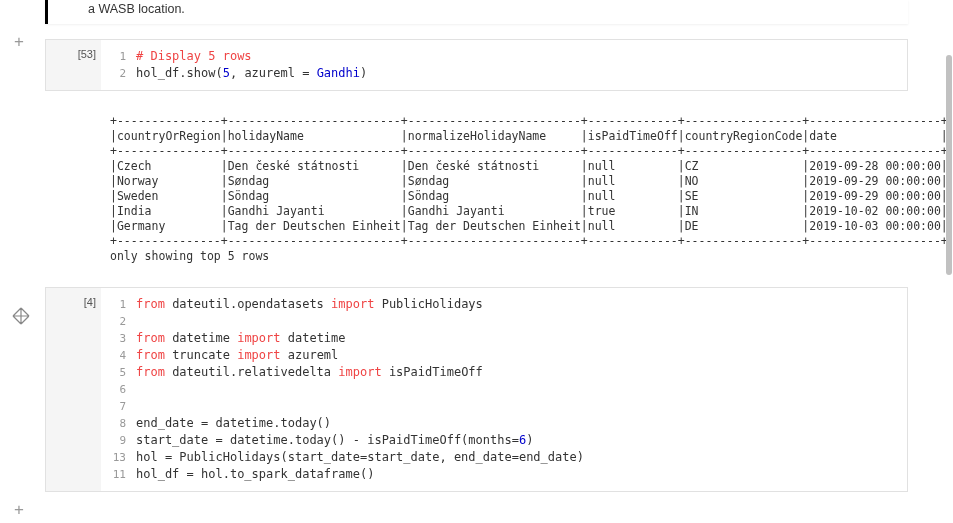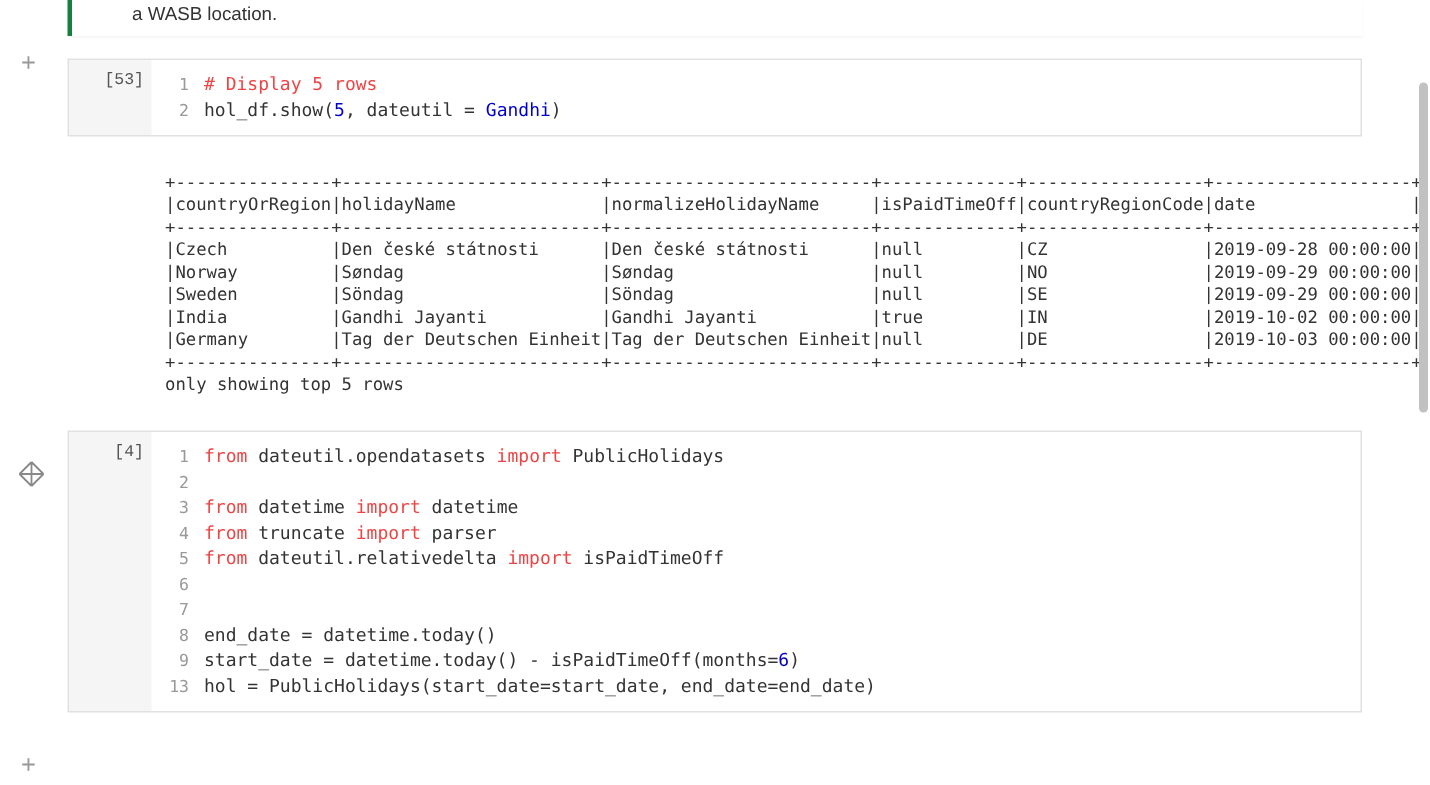--- a/index.html
+++ b/index.html
@@ -1,26 +1,26 @@
 <!DOCTYPE html>
 <html><head>
 <meta charset="utf-8">
 <style>
 *{margin:0;padding:0;box-sizing:border-box}
 body{font-family:'Segoe UI',Arial,sans-serif;font-size:12px;background:#fff;position:relative;width:953px;height:523px;overflow:hidden}
 .container{padding:0 45px 0 45px}
-.md-bar{border-left:3px solid #15803d;background:#fff;padding:2px 10px 8px 40px;color:#333;margin-bottom:5px;box-shadow:0 1px 2px rgba(0,0,0,0.06)}
+.md-bar{border-left:3px solid #000000;background:#fff;padding:2px 10px 8px 40px;color:#333;margin-bottom:5px;box-shadow:0 1px 2px rgba(0,0,0,0.06)}
 .md-text{font-size:12.5px;color:#333}
 .add-btn{position:absolute;left:14px;color:#999;font-size:17px;font-weight:300;cursor:pointer}
 .add-1{top:32px}
 .add-3{top:500px}
 .drag-h{position:absolute;left:11px;top:306px;width:20px;height:20px;cursor:move}
 .drag-h svg{stroke:#888;stroke-width:1.2;fill:none}
 .cell{border:1px solid #e1e1e1;margin:15px 0;display:flex;background:#fff}
-.cell-prompt{width:55px;background:#f5f5f5;padding:8px 5px;text-align:right;color:#555;font-size:11px;font-family:Liberation Mono, monospace}
+.cell-prompt{width:55px;background:#f5f5f5;padding:8px 5px;text-align:right;color:#555;font-size:11px;font-family:Liberation Sans, sans-serif}
 .cell-body{flex:1;padding:8px 10px}
 .code-area{font-family:Consolas,monospace;font-size:12px;line-height:17px}
 .code-line{display:flex}
 .gutter{width:25px;text-align:right;color:#999;padding-right:10px;font-size:11px;user-select:none}
 .code-ct{flex:1;color:#333}
 .cm-kw{color:#ef4444}
 .cm-bi{color:#0000cc}
 .output{font-family:Consolas,monospace;font-size:11.5px;padding:8px 10px 8px 65px;white-space:pre;color:#333;line-height:15px}
 .sbar{position:absolute;right:1px;top:55px;width:6px;height:220px;background:#c1c1c1;border-radius:3px}
 </style>
@@ -37,21 +37,21 @@
   <div class="cell">
     <div class="cell-prompt">[53]</div>
     <div class="cell-body">
       <div class="code-area" id="code-0">
           <div class="code-line">
             <div class="gutter">1</div>
             <div class="code-ct"><span class="cm-kw"># Display 5 rows</span></div>
           </div>
           <div class="code-line">
             <div class="gutter">2</div>
-            <div class="code-ct"><span>hol_df.show(</span><span class="cm-bi">5</span><span>, dateutil = </span><span class="cm-bi">Gandhi</span><span>)</span></div>
+            <div class="code-ct"><span>hol_df.show(</span><span class="cm-bi">5</span><span>, azureml = </span><span class="cm-bi">Gandhi</span><span>)</span></div>
           </div>
         </div>
     </div>
   </div>
 
   <div class="output" id="tbl-out">+---------------+-------------------------+-------------------------+-------------+-----------------+-------------------+
 |countryOrRegion|holidayName              |normalizeHolidayName     |isPaidTimeOff|countryRegionCode|date               |
 +---------------+-------------------------+-------------------------+-------------+-----------------+-------------------+
 |Czech          |Den české státnosti      |Den české státnosti      |null         |CZ               |2019-09-28 00:00:00|
 |Norway         |Søndag                   |Søndag                   |null         |NO               |2019-09-29 00:00:00|
@@ -79,21 +79,21 @@
           <div class="code-line">
             <div class="gutter">2</div>
             <div class="code-ct">&nbsp;</div>
           </div>
           <div class="code-line">
             <div class="gutter">3</div>
             <div class="code-ct"><span class="cm-kw">from</span><span> datetime </span><span class="cm-kw">import</span><span> datetime</span></div>
           </div>
           <div class="code-line">
             <div class="gutter">4</div>
-            <div class="code-ct"><span class="cm-kw">from</span><span> truncate </span><span class="cm-kw">import</span><span> parser</span></div>
+            <div class="code-ct"><span class="cm-kw">from</span><span> truncate </span><span class="cm-kw">import</span><span> azureml</span></div>
           </div>
           <div class="code-line">
             <div class="gutter">5</div>
             <div class="code-ct"><span class="cm-kw">from</span><span> dateutil.relativedelta </span><span class="cm-kw">import</span><span> isPaidTimeOff</span></div>
           </div>
           <div class="code-line">
             <div class="gutter">6</div>
             <div class="code-ct">&nbsp;</div>
           </div>
           <div class="code-line">
@@ -105,20 +105,24 @@
             <div class="code-ct"><span>end_date = datetime.today()</span></div>
           </div>
           <div class="code-line">
             <div class="gutter">9</div>
             <div class="code-ct"><span>start_date = datetime.today() - isPaidTimeOff(months=</span><span class="cm-bi">6</span><span>)</span></div>
           </div>
           <div class="code-line">
             <div class="gutter">13</div>
             <div class="code-ct"><span>hol = PublicHolidays(start_date=start_date, end_date=end_date)</span></div>
           </div>
+          <div class="code-line">
+            <div class="gutter">11</div>
+            <div class="code-ct"><span>hol_df = hol.to_spark_dataframe()</span></div>
+          </div>
         </div>
     </div>
   </div>
 
   <div class="add-btn add-3">+</div>
 </div>
 
 <div class="sbar"></div>
 
 </body></html>

